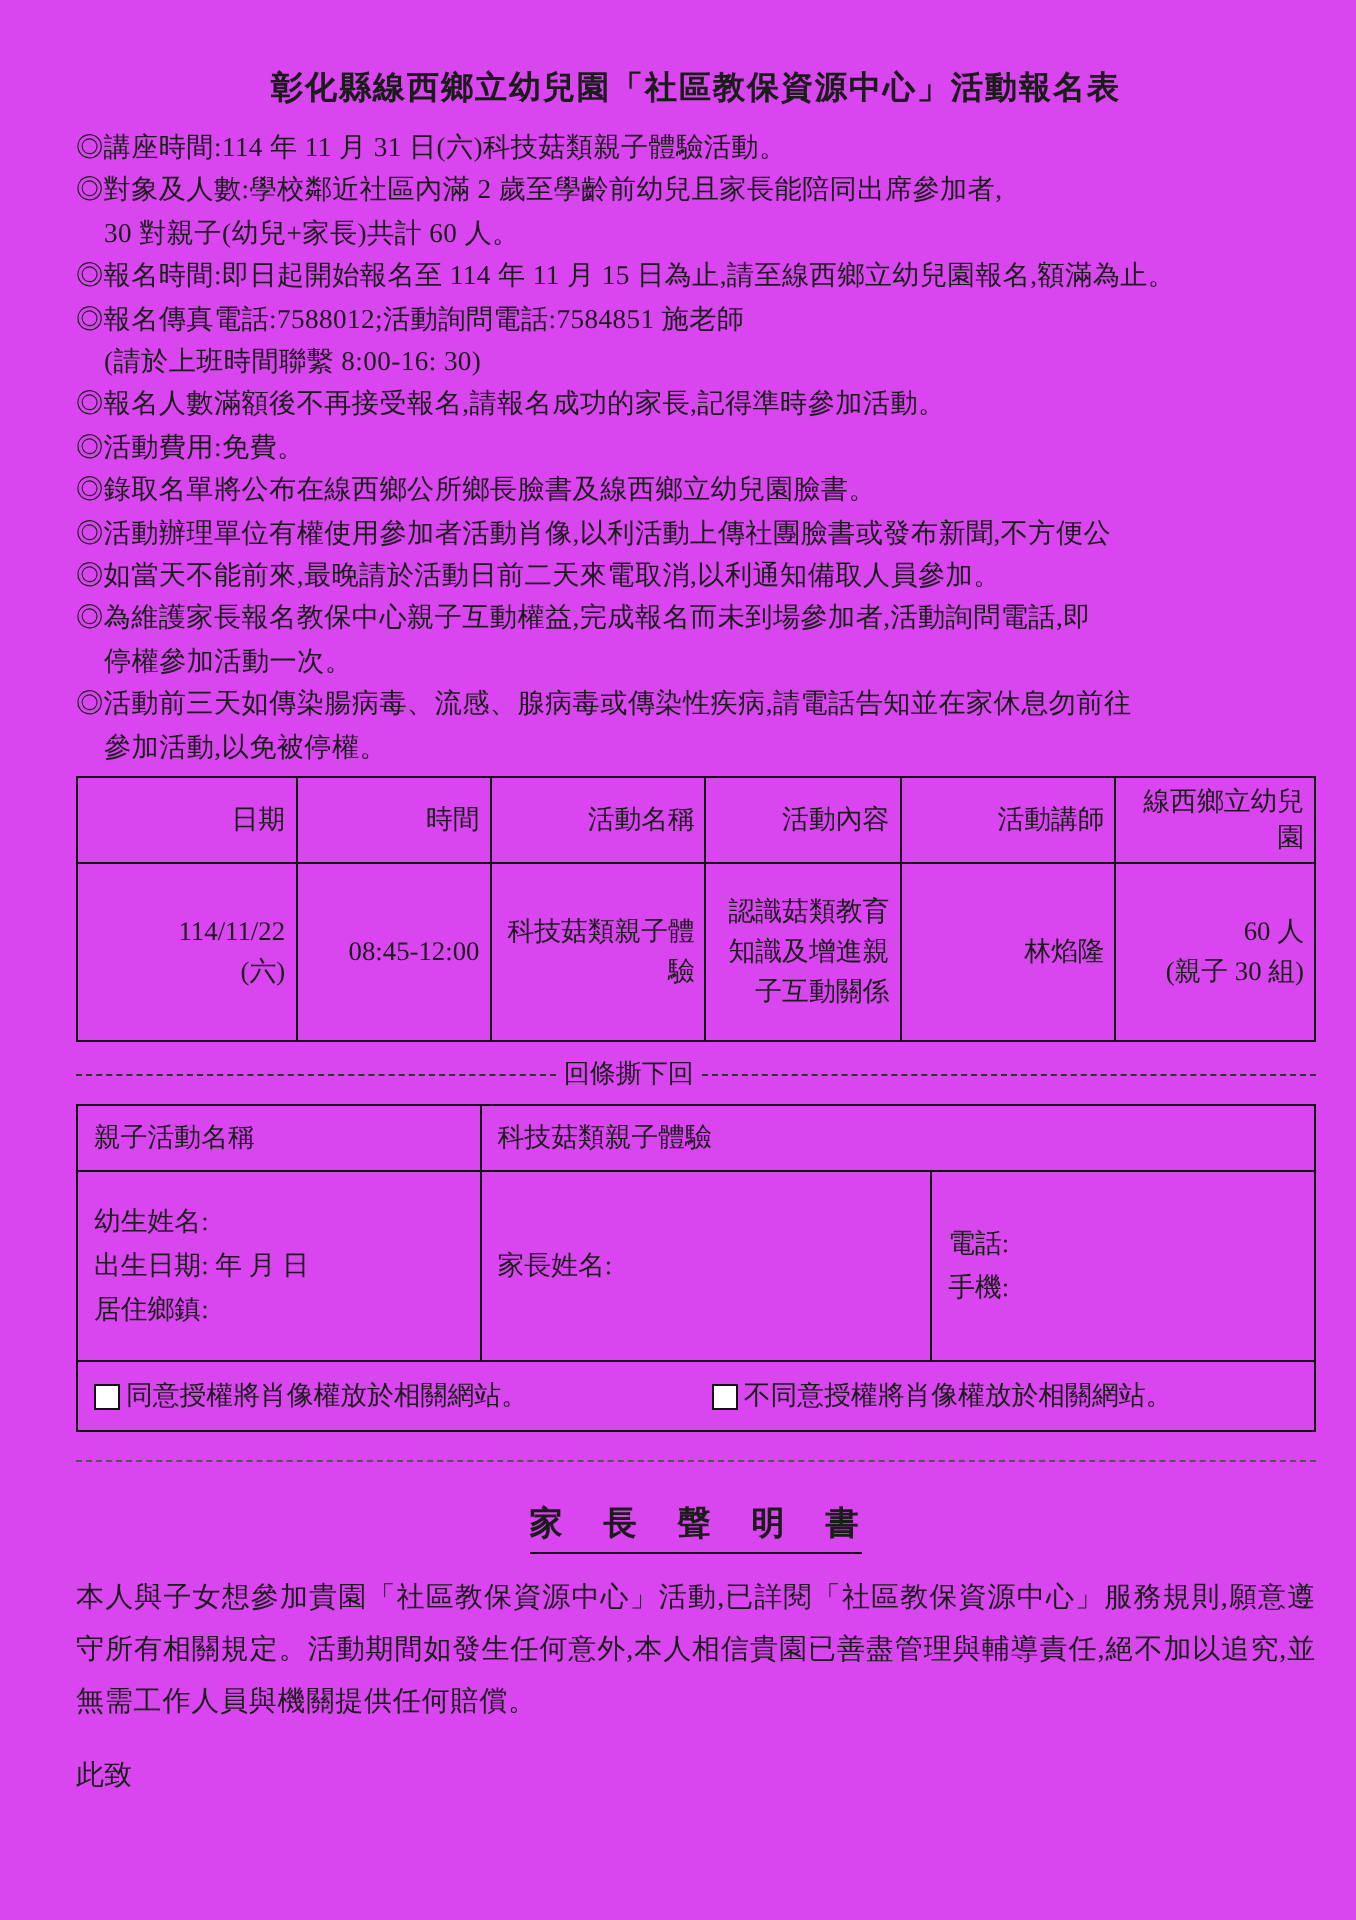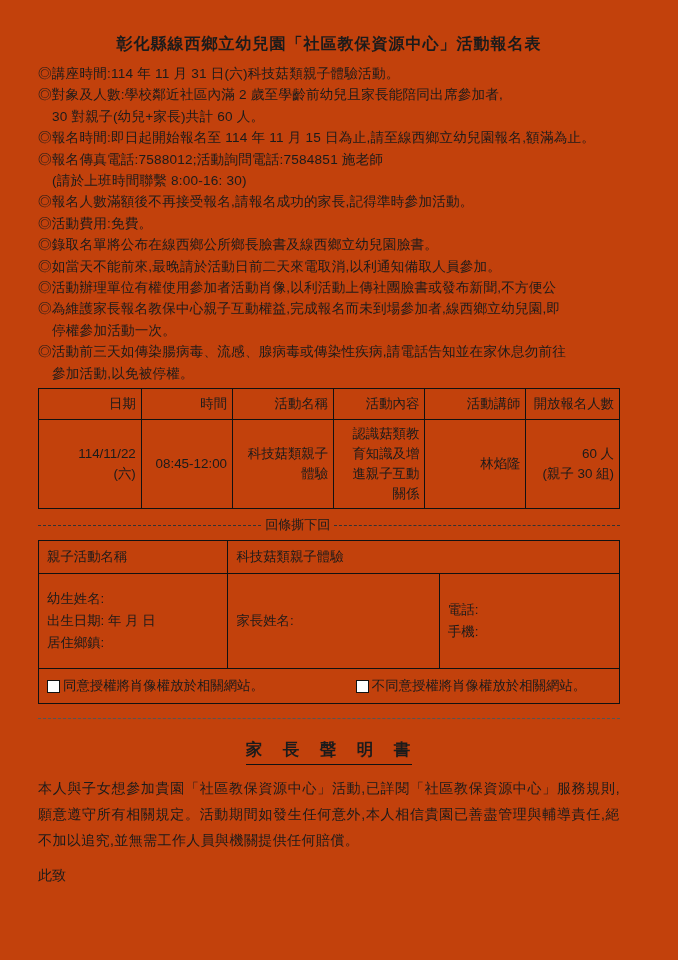--- a/index.html
+++ b/index.html
@@ -1,19 +1,19 @@
 <!DOCTYPE html>
 <html><head>
 <meta charset="utf-8">
 <style>
   html,body { margin:0; padding:0; background:#e8e8e8; }
   .page {
-    width:678px; height:960px; margin:0 auto; background:#c2410c;
-    font-family:Liberation Sans, sans-serif; color:#1b1b1b;
-    box-sizing:border-box; padding:34px 58px 0 38px; position:relative;
+    width:678px; height:960px; margin:0 auto; background:#d946ef;
+    font-family:Liberation Serif, serif; color:#1b1b1b;
+    box-sizing:border-box; padding:34px 20px 0 38px; position:relative;
     overflow:hidden;
   }
   .doc-title {
     margin:0 0 8px 0; text-align:center; font-size:16px; font-weight:bold;
     letter-spacing:1px;
   }
   .notices p {
     margin:0; font-size:13.6px; line-height:21.4px; white-space:nowrap;
     letter-spacing:0.2px;
   }
@@ -79,23 +79,23 @@
   <div class="notices">
       <p class="">◎講座時間:114 年 11 月 31 日(六)科技菇類親子體驗活動。</p>
       <p class="">◎對象及人數:學校鄰近社區內滿 2 歲至學齡前幼兒且家長能陪同出席參加者,</p>
       <p class="indent">30 對親子(幼兒+家長)共計 60 人。</p>
       <p class="">◎報名時間:即日起開始報名至 114 年 11 月 15 日為止,請至線西鄉立幼兒園報名,額滿為止。</p>
       <p class="">◎報名傳真電話:7588012;活動詢問電話:7584851 施老師</p>
       <p class="indent">(請於上班時間聯繫 8:00-16: 30)</p>
       <p class="">◎報名人數滿額後不再接受報名,請報名成功的家長,記得準時參加活動。</p>
       <p class="">◎活動費用:免費。</p>
       <p class="">◎錄取名單將公布在線西鄉公所鄉長臉書及線西鄉立幼兒園臉書。</p>
+      <p class="">◎活動辦理單位有權使用參加者活動肖像,以利活動上傳社團臉書或發布新聞,不方便公</p>
       <p class="">◎如當天不能前來,最晚請於活動日前二天來電取消,以利通知備取人員參加。</p>
-      <p class="">◎活動辦理單位有權使用參加者活動肖像,以利活動上傳社團臉書或發布新聞,不方便公</p>
-      <p class="">◎為維護家長報名教保中心親子互動權益,完成報名而未到場參加者,線西鄉立幼兒園,即</p>
+      <p class="">◎為維護家長報名教保中心親子互動權益,完成報名而未到場參加者,活動詢問電話,即</p>
       <p class="indent">停權參加活動一次。</p>
       <p class="">◎活動前三天如傳染腸病毒、流感、腺病毒或傳染性疾病,請電話告知並在家休息勿前往</p>
       <p class="indent">參加活動,以免被停權。</p>
     </div>
 
   <table class="schedule">
     <colgroup>
       <col style="width:17.7%">
         <col style="width:15.7%">
         <col style="width:17.4%">
@@ -103,21 +103,21 @@
         <col style="width:17.4%">
         <col style="width:16.1%">
     </colgroup>
     <tbody>
         <tr>
       <th>日期</th>
       <th>時間</th>
       <th>活動名稱</th>
       <th>活動內容</th>
       <th>活動講師</th>
-      <th>開放報名人數</th>
+      <th>線西鄉立幼兒園</th>
     </tr>
     <tr>
       <td>
         <div>114/11/22</div>
         <div>(六)</div>
       </td>
       <td>08:45-12:00</td>
       <td>科技菇類親子體驗</td>
       <td>認識菇類教育知識及增進親子互動關係</td>
       <td>林焰隆</td>

